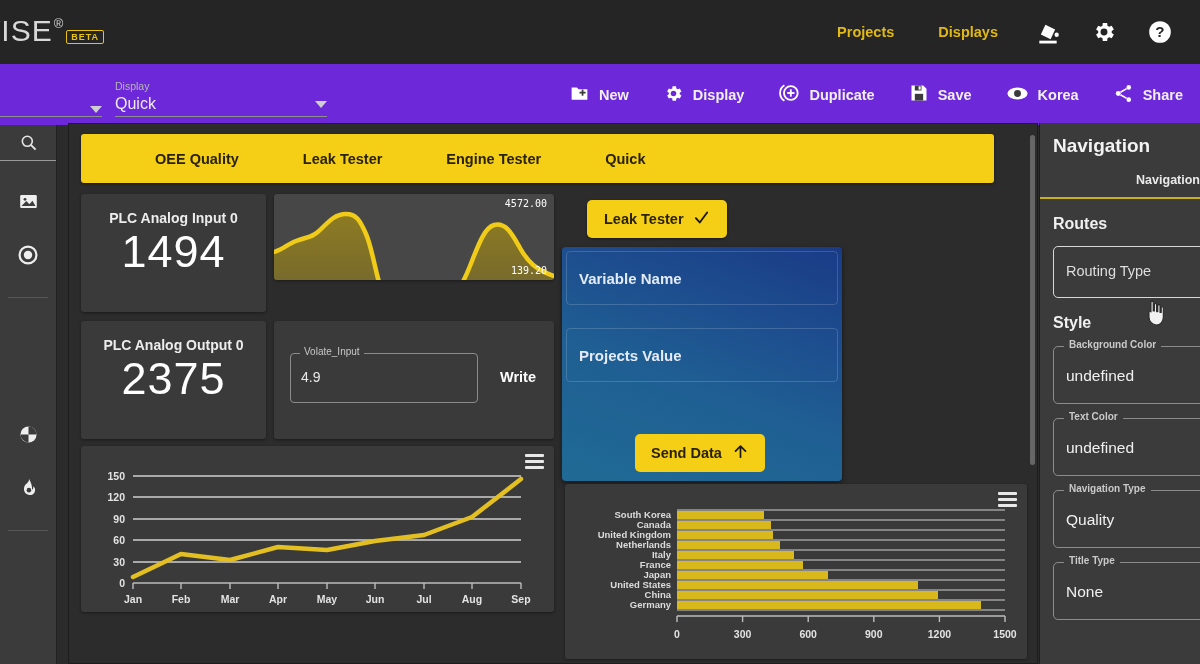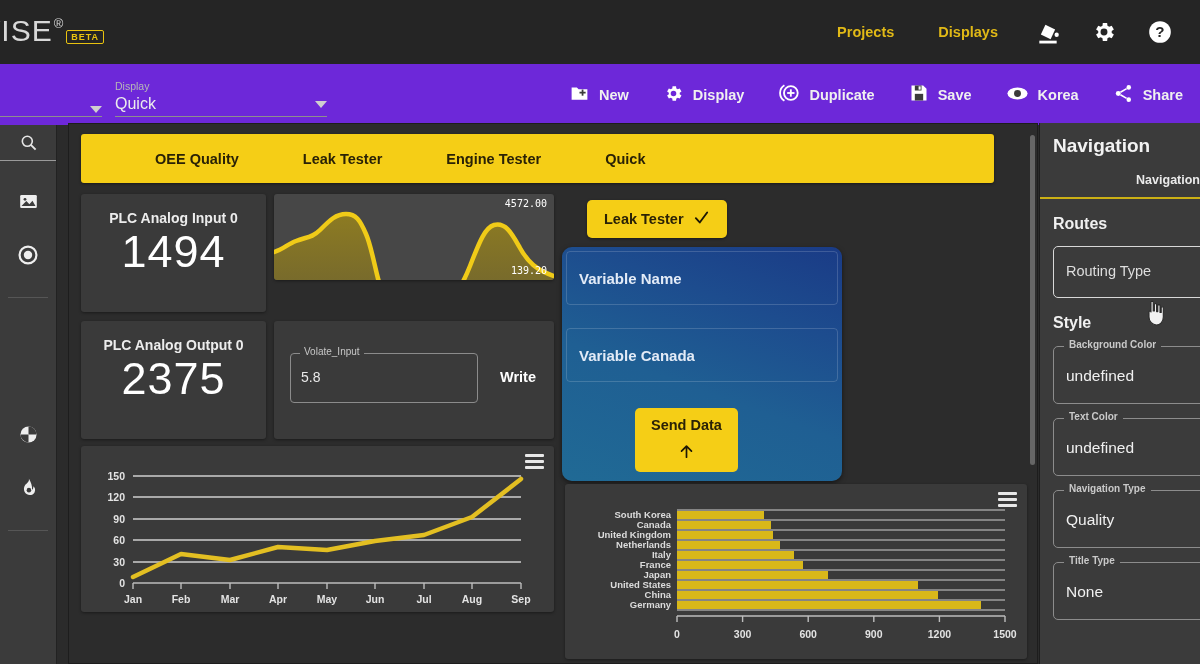--- a/index.html
+++ b/index.html
@@ -137,40 +137,40 @@
   }
 
   
   .card-line { left: 12px; top: 322px; width: 473px; height: 166px; }
   .hamburger { position: absolute; right: 10px; top: 8px; cursor: pointer; }
   .hamburger span { display: block; width: 19px; height: 2.5px; background: #e8e8e8; margin-bottom: 3.5px; border-radius: 1px;}
 
   
   .bluecard {
     position: absolute; left: 493px; top: 123px; width: 280px; height: 234px;
-    border-radius: 10px; overflow: hidden;
+    border-radius: 4px; overflow: hidden;
     background: linear-gradient(200deg, #1a3b86 0%, #1d4c8e 28%, #1f5f93 58%, #206a95 100%);
     box-shadow: 0 2px 5px rgba(0,0,0,0.5);
   }
   .blue-field {
     position: absolute; left: 4px; width: 272px; height: 54px;
     border: 1px solid rgba(255,255,255,0.16); border-radius: 4px;
     color: #e3ebf7; font-size: 15px; font-weight: bold;
     display: flex; align-items: center; padding-left: 12px;
   }
   .leak-pill {
     position: absolute; left: 518px; top: 76px; background: #f5ce16; border-radius: 5px;
     padding: 9px 17px; display: flex; align-items: center; gap: 9px;
     color: #2a2206; font-size: 14.5px; font-weight: bold; cursor: pointer;
     box-shadow: 0 1px 3px rgba(0,0,0,0.4);
   }
   .send-btn {
     position: absolute; left: 73px; bottom: 9px; background: #f5ce16; border-radius: 5px;
     padding: 9px 16px; display: flex; align-items: center; gap: 10px;
-    color: #2a2206; font-size: 14.5px; font-weight: bold; cursor: pointer; flex-direction: column;
+    color: #2a2206; font-size: 14.5px; font-weight: bold; cursor: pointer;
   }
 
   
   .card-bar { left: 496px; top: 360px; width: 462px; height: 175px; }
 
   
   .ax-lbl { fill: #e3e3e3; font-size: 10.5px; font-weight: bold; font-family: "Liberation Sans", sans-serif; }
   .ax-lbl-sm { fill: #dcdcdc; font-size: 9.5px; font-weight: bold; font-family: "Liberation Sans", sans-serif; }
 
   
@@ -400,37 +400,37 @@
         <path d="M0,58 C8,56 14,50 22,47 C32,43 38,44 46,36 C56,26 62,20 72,20 C82,20 86,26 92,40 C100,58 104,98 112,104 C120,110 128,108 140,108 C152,108 160,104 172,103 C182,102 188,92 196,72 C204,52 210,34 220,31 C232,28 238,40 246,54 C254,68 262,76 280,82 L280,118 L0,118 Z" fill="url(#sparkfill)"></path>
         <path d="M0,58 C8,56 14,50 22,47 C32,43 38,44 46,36 C56,26 62,20 72,20 C82,20 86,26 92,40 C100,58 104,98 112,104 C120,110 128,108 140,108 C152,108 160,104 172,103 C182,102 188,92 196,72 C204,52 210,34 220,31 C232,28 238,40 246,54 C254,68 262,76 280,82" fill="none" stroke="#f0cb18" stroke-width="4.5" stroke-linecap="round" stroke-linejoin="round"></path>
       </svg>
       <div class="spark-max">4572.00</div>
       <div class="spark-min">139.20</div>
     </div>
 
     <div class="card card-write">
       <div class="fieldset">
         <div class="legend">Volate_Input</div>
-        <div class="fval">5.8</div>
+        <div class="fval">4.9</div>
       </div>
       <div class="write-btn">Write</div>
     </div>
 
     <div class="leak-pill">
       <span>Leak Tester</span>
       <span>
         <svg width="17" height="17" viewBox="0 0 24 24">
             <path d="M4 13 L9.5 19 L20 5" stroke="#1c1705" stroke-width="2.6" fill="none" stroke-linecap="round" stroke-linejoin="round"></path>
           </svg>
       </span>
     </div>
 
     <div class="bluecard">
       <div class="blue-field" style="top:4px">Variable Name</div>
-      <div class="blue-field" style="top:81px">Variable Canada</div>
+      <div class="blue-field" style="top:81px">Projects Value</div>
       <div class="send-btn">
         <span>Send Data</span>
         <span>
           <svg width="17" height="17" viewBox="0 0 24 24">
               <path d="M12 20 L12 5 M5 11.5 L12 4.5 L19 11.5" stroke="#1c1705" stroke-width="2.4" fill="none" stroke-linecap="round" stroke-linejoin="round"></path>
             </svg>
         </span>
       </div>
     </div>
 

